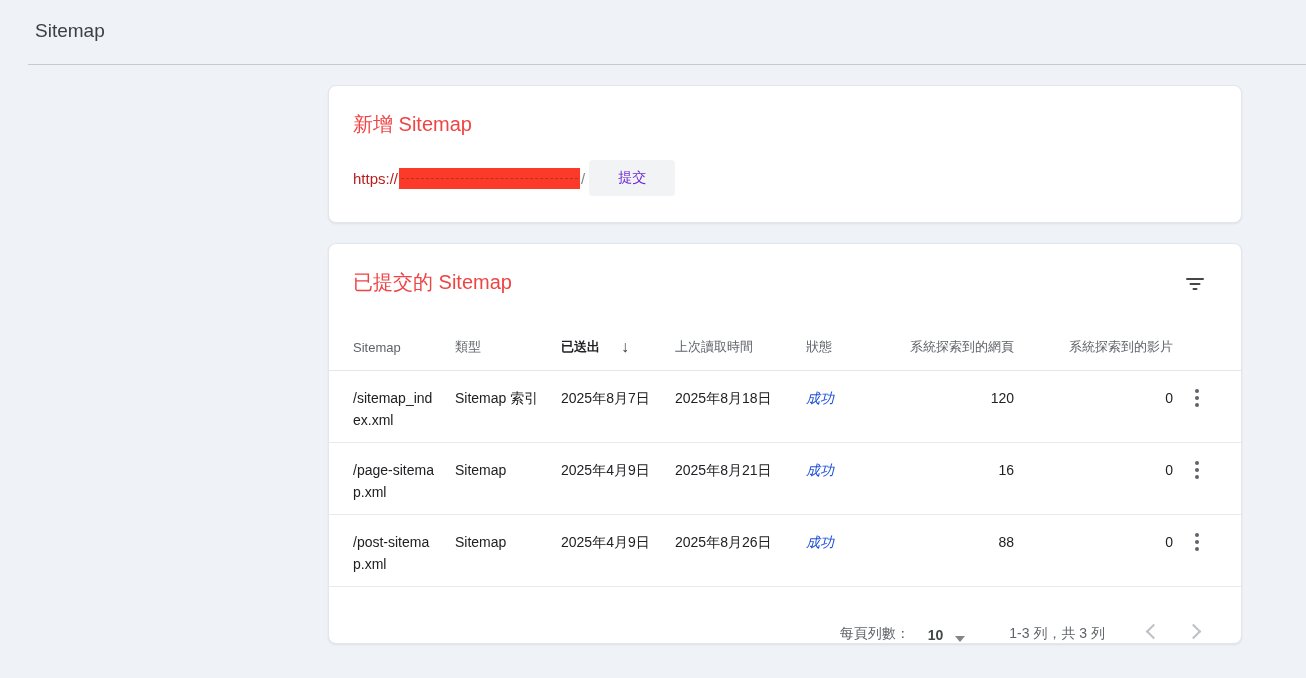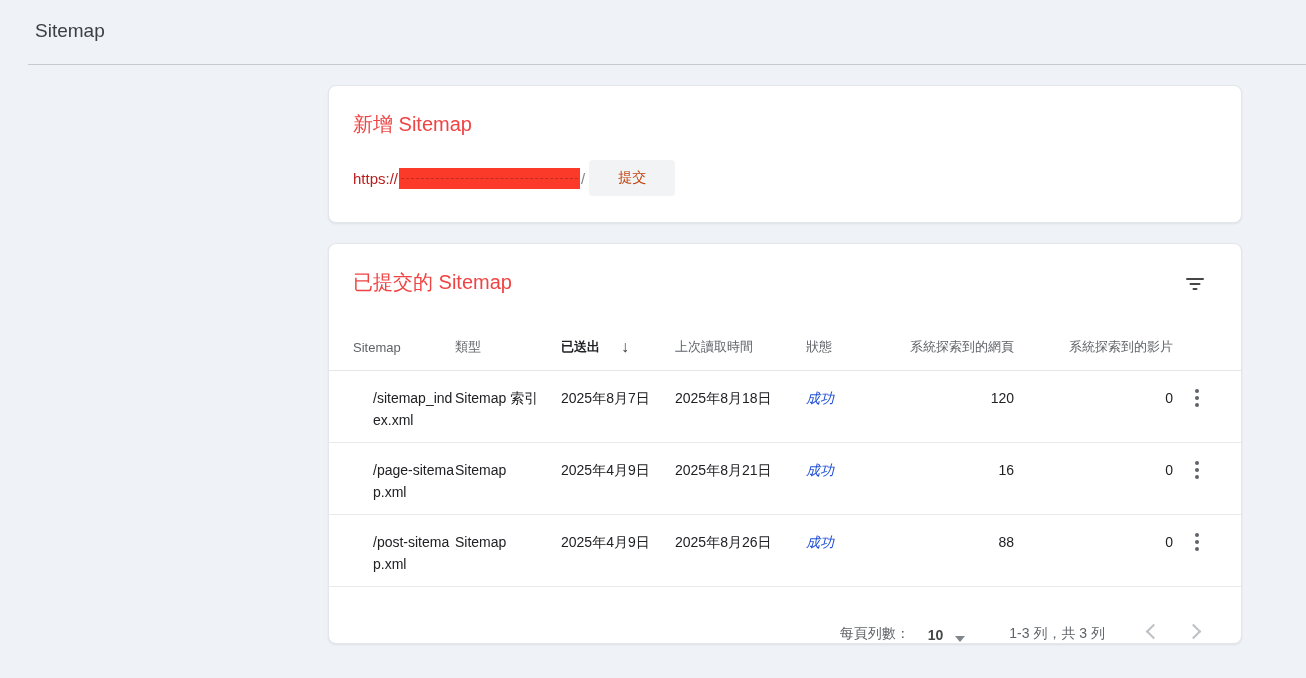--- a/index.html
+++ b/index.html
@@ -41,21 +41,21 @@
   .url-slash { font-size:15px; color:#80868b; margin-right:4px; }
   .sitemap-input-wrap {
     flex:1; display:flex; align-items:center;
     border-bottom:2px solid #1a73e8;
     height:32px; margin-right:17px; position:relative; top:2px;
   }
   .caret { width:2px; height:20px; background:#202124; margin-right:2px; flex:none; }
   .placeholder { font-size:15px; color:#9aa0a6; }
   .submit-btn {
     flex:none; width:86px; height:36px; border:none; border-radius:4px;
-    background:#f1f3f4; color:#c2410c; font-size:14px;
+    background:#f1f3f4; color:#6d28d9; font-size:14px;
     font-family:"Liberation Sans", sans-serif; cursor:default;
   }
 
   
   .table-card { padding-top:24px; }
   .table-card-head { display:flex; align-items:flex-start; justify-content:space-between; padding:0 24px; }
   .filter-icon { width:20px; height:18px; position:relative; margin:8px 12px 0 0; cursor:pointer; }
   .filter-icon i { position:absolute; left:50%; transform:translateX(-50%); height:2px; background:#444746; border-radius:1px; display:block; }
   .filter-icon i:nth-child(1){ top:2px;  width:18px; }
   .filter-icon i:nth-child(2){ top:7px;  width:11px; }
@@ -66,21 +66,21 @@
     grid-template-columns:102px 106px 114px 131px 80px 128px 159px 1fr;
     padding:0 24px;
   }
   .thead { height:47px; align-items:center; border-bottom:1px solid #e4e6e8; margin-top:28px; }
   .th { font-size:13px; color:#5f6368; font-weight:400; }
   .th.sorted { color:#202124; font-weight:700; display:flex; align-items:center; gap:21px; }
   .sort-arrow { font-size:16px; font-weight:400; color:#3c4043; line-height:1; }
   .num { text-align:right; }
   .tr { height:72px; border-bottom:1px solid #e9eaec; align-items:start; padding-top:16px; }
   .td { font-size:14px; color:#202124; line-height:22px; }
-  .td.path { width:84px; word-break:break-all;margin-left:20px; }
+  .td.path { width:84px; word-break:break-all; }
   .status-ok { color:#1d4ed8;font-style:italic; }
   .kebab-cell { display:flex; justify-content:flex-end; padding-right:6px; }
   .kebab { width:28px; height:28px; margin-top:-3px; display:flex; flex-direction:column; align-items:center; justify-content:center; gap:3px; cursor:pointer; border-radius:50%; }
   .kebab i { width:4px; height:4px; border-radius:50%; background:#5f6368; display:block; }
 
   
   .tfoot {
     height:56px; display:flex; align-items:flex-end; justify-content:flex-end;
     padding-right:34px; font-size:14px; color:#5f6368;
   }

